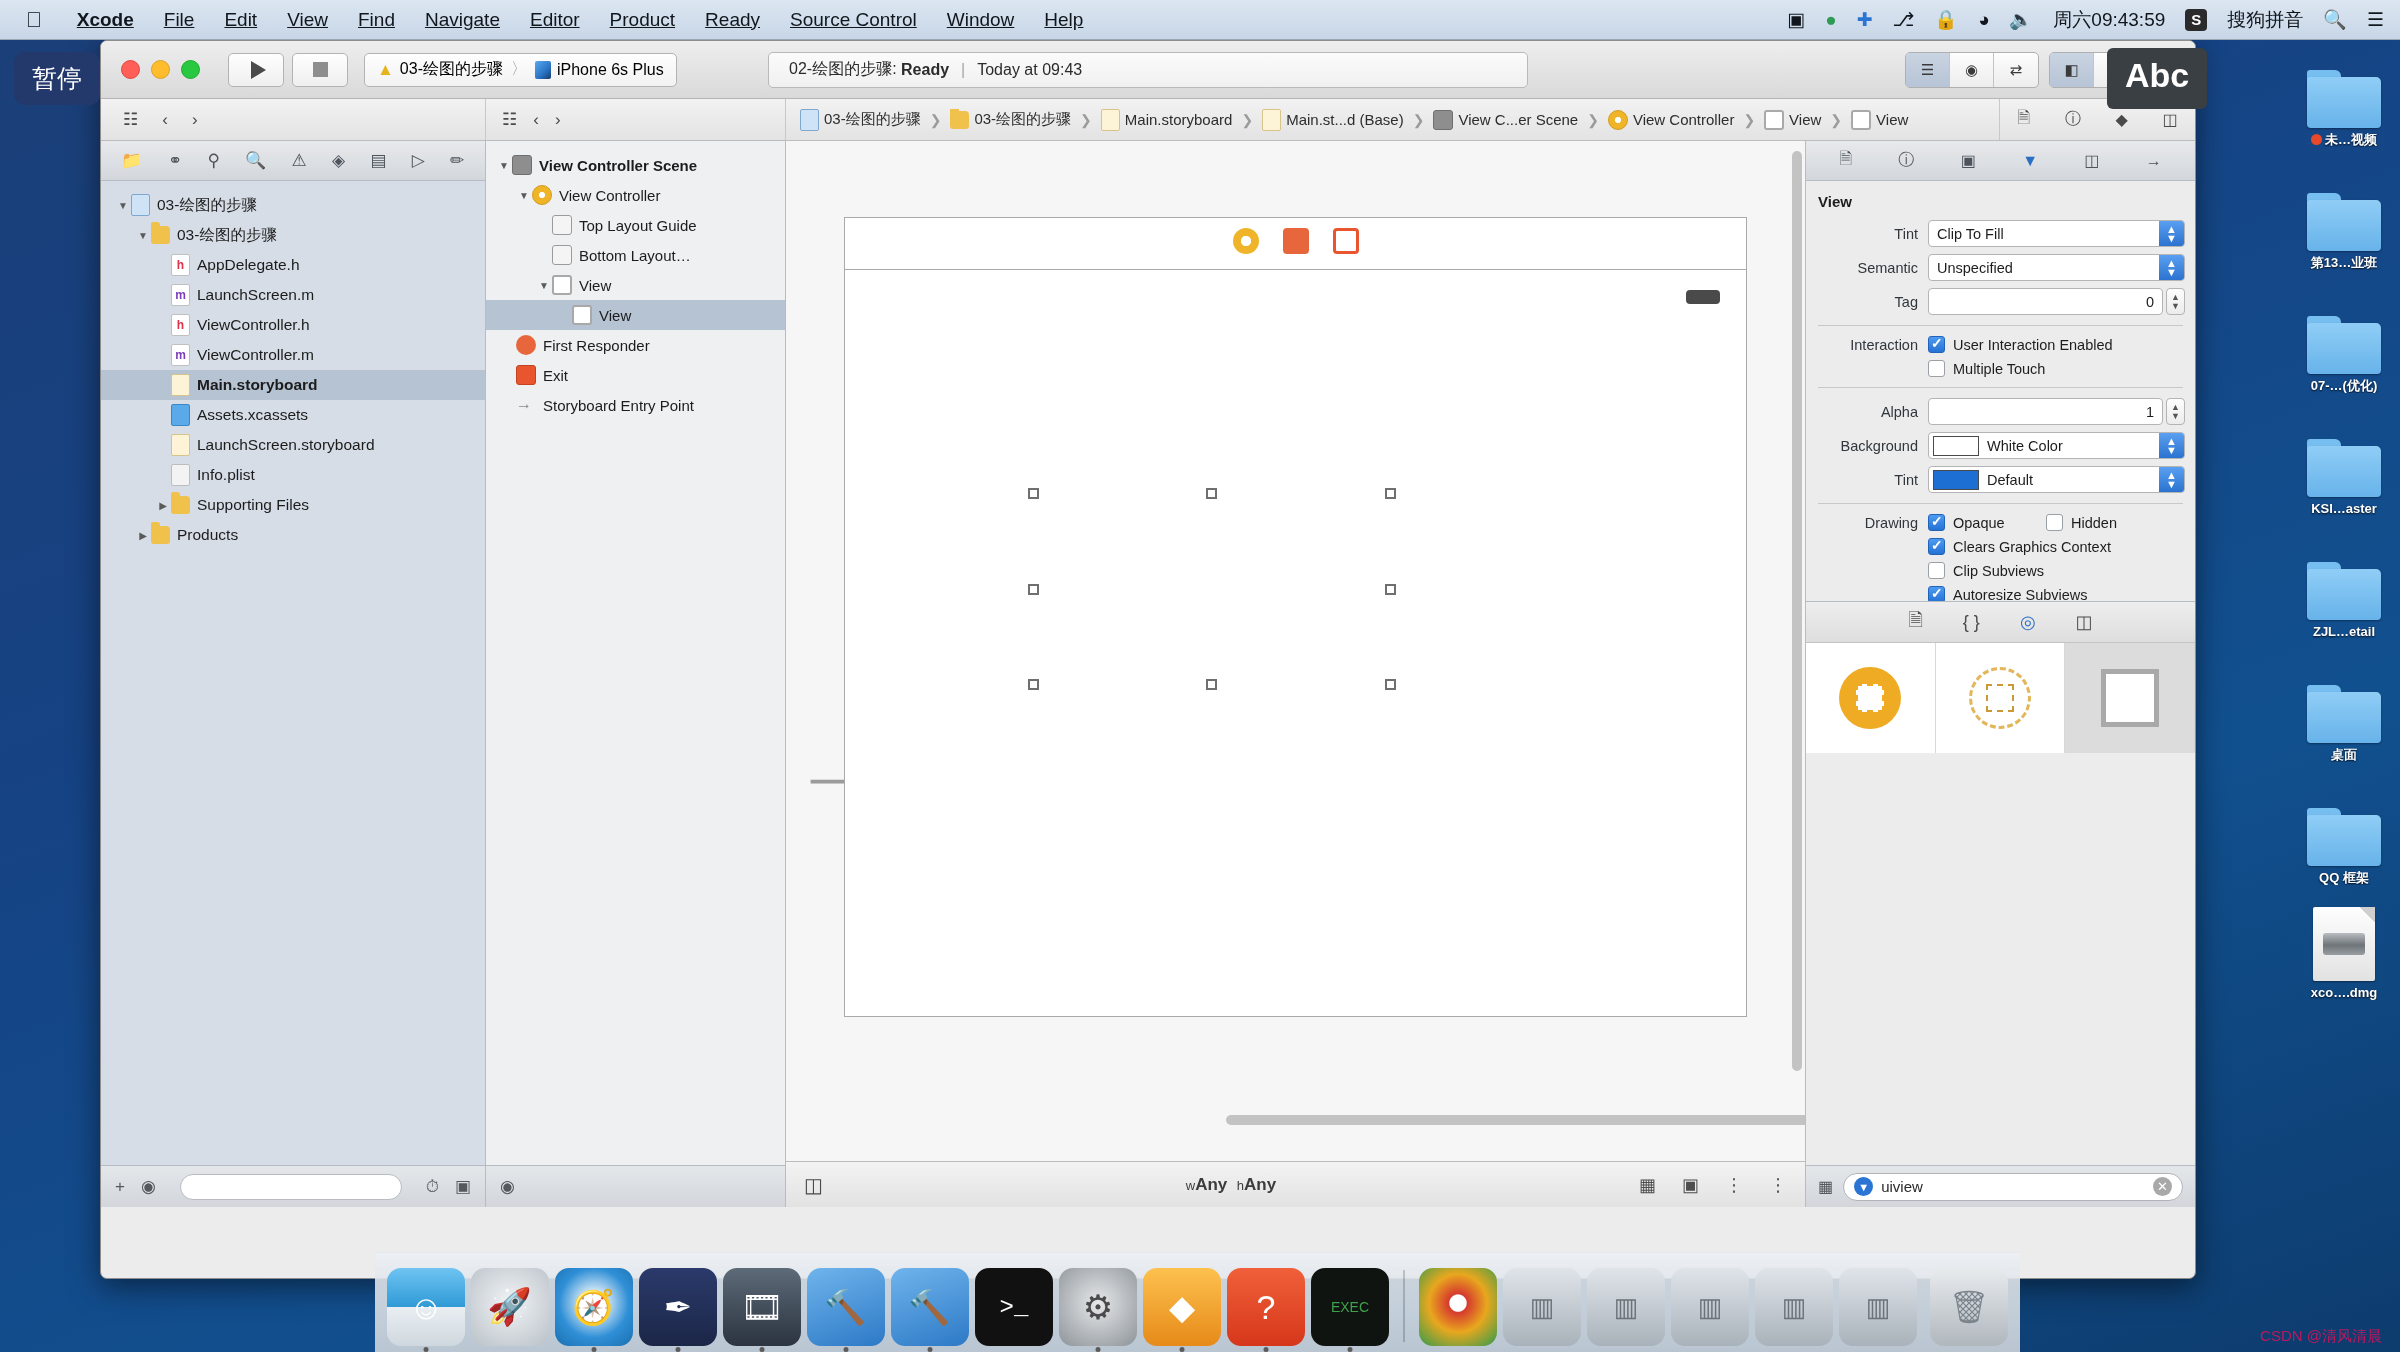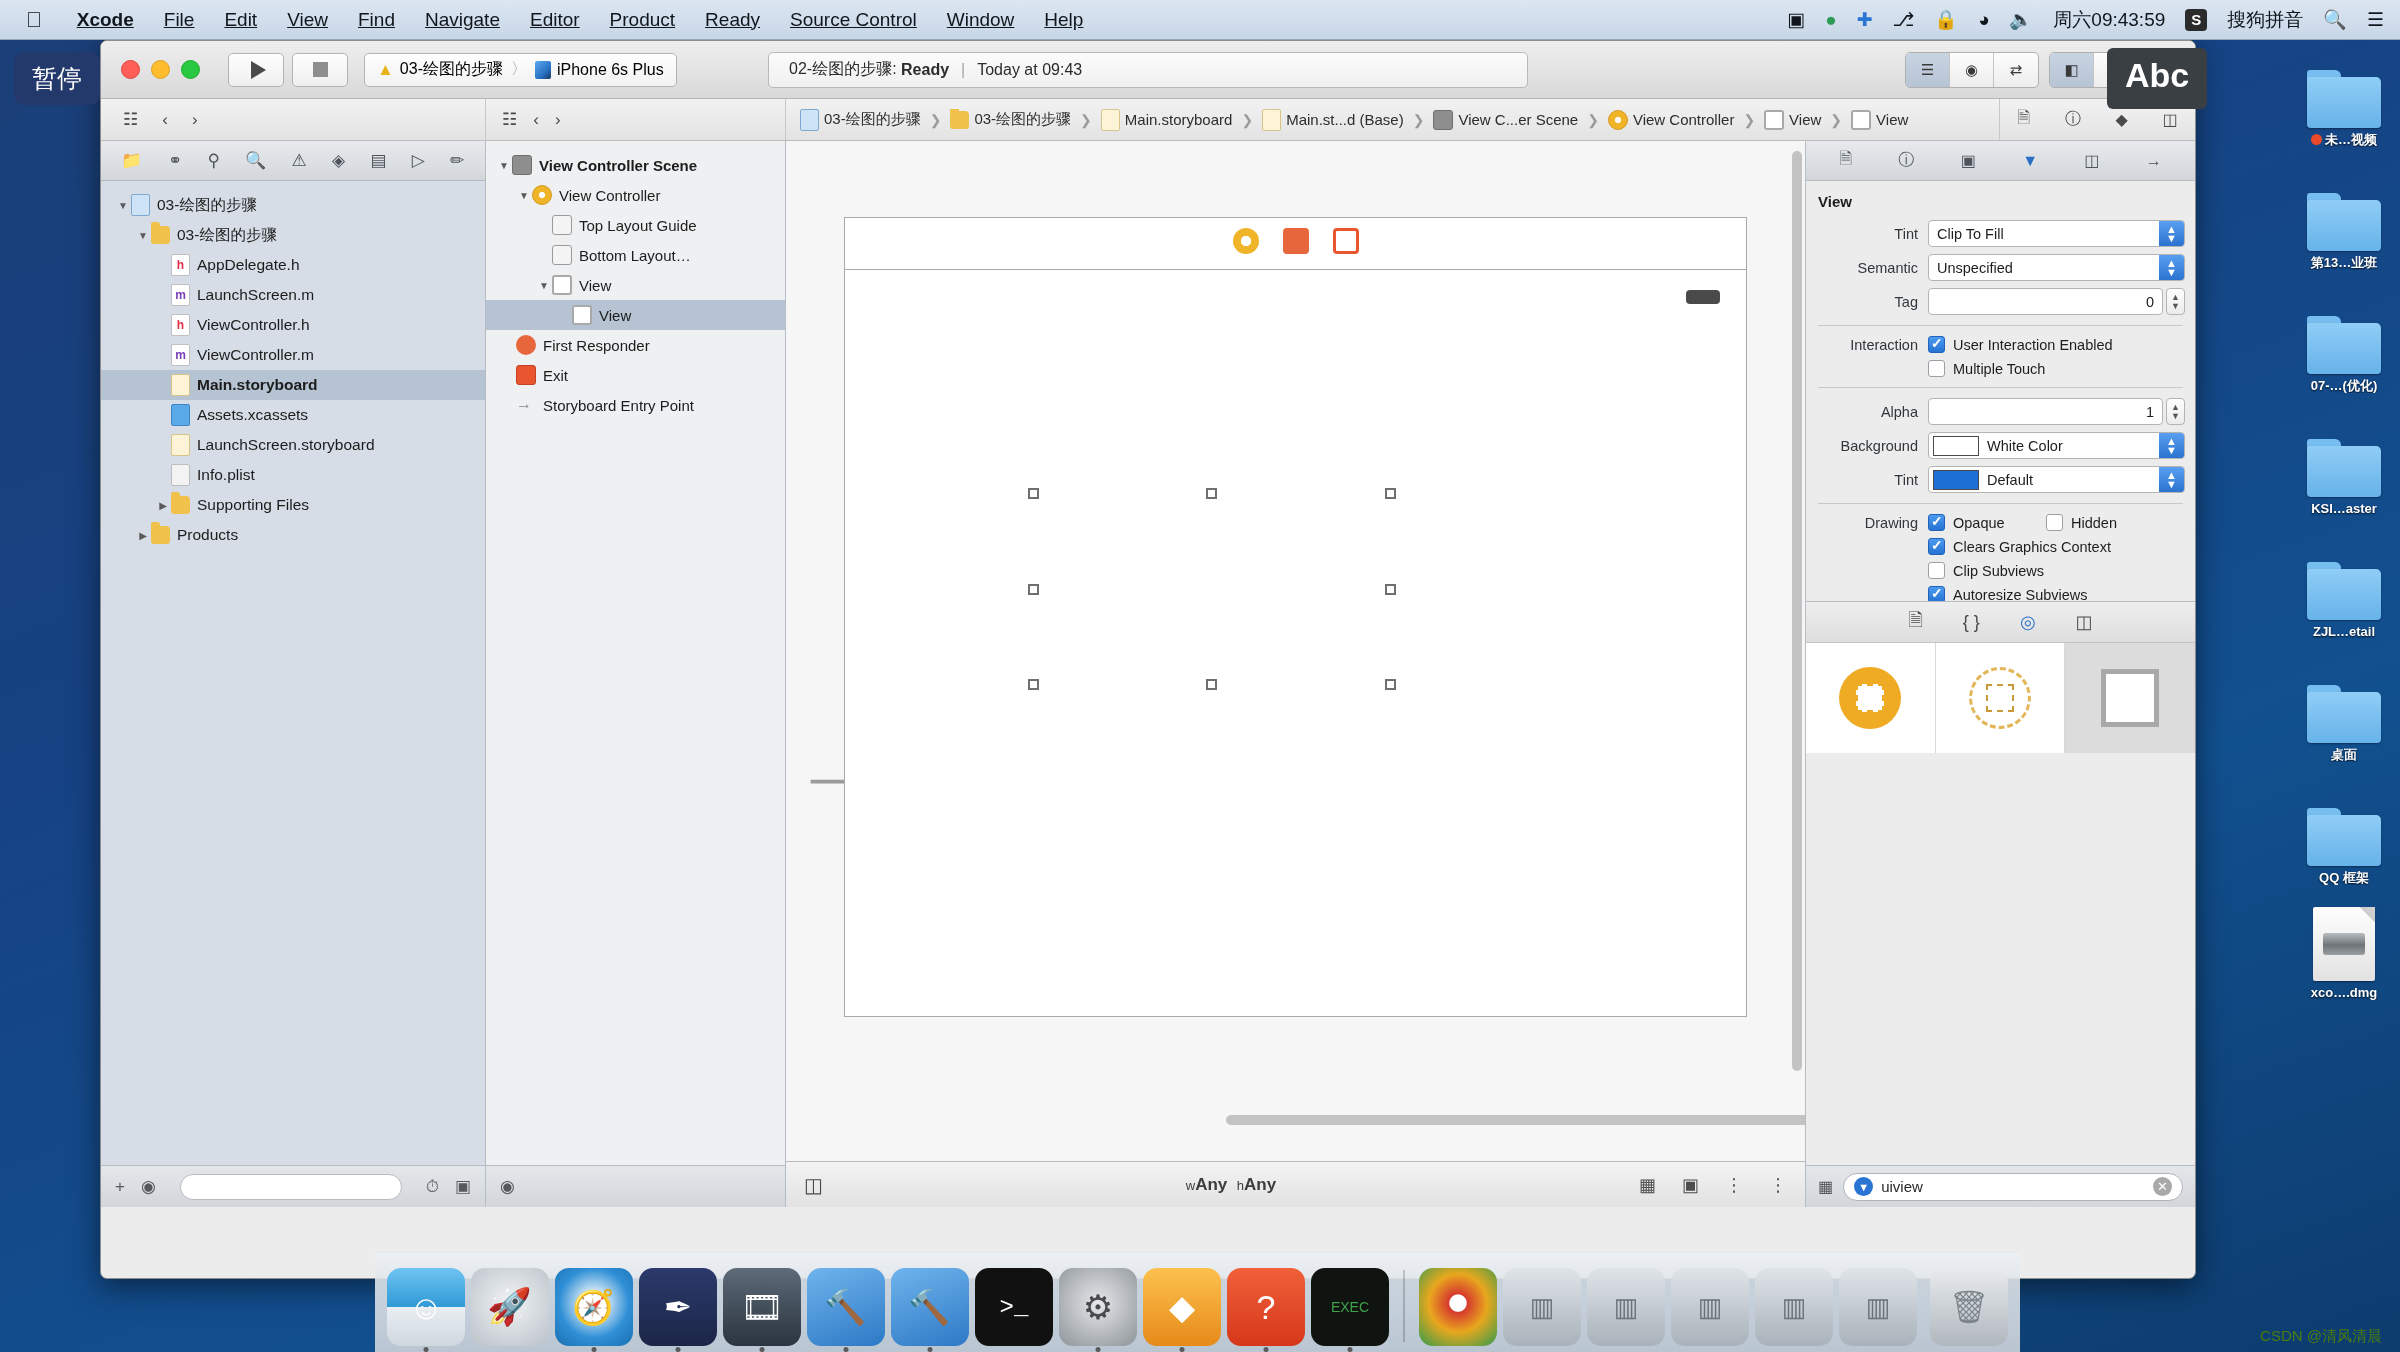--- a/index.html
+++ b/index.html
@@ -323,21 +323,21 @@
   .dk.sketch { background: linear-gradient(180deg,#fdc14e,#e68a19); }
   .dk.pp { background: linear-gradient(180deg,#f0603a,#d6371a); }
   .dk.exec { background:#101410; }
   .dk.chrome { background: radial-gradient(circle at 50% 45%,#fff 14%, #d63a2e 16%, #e8a71e 50%, #2f9b4e 100%); }
   .dk.win { background: linear-gradient(180deg,#dfe4e9,#a9b2ba); }
   .dk.trash { background: linear-gradient(180deg,#e8ebee,#b0b7bd); }
   .dk-glyph { position:absolute; inset:0; display:flex;align-items:center;justify-content:center;
               font-size:34px; color:#fff; }
 
   
-  #watermark { position:absolute; right: 18px; bottom: 6px; color:#4d7c0f; font-size: 15px; z-index: 90;}
+  #watermark { position:absolute; right: 18px; bottom: 6px; color:#be185d; font-size: 15px; z-index: 90;}
 </style>
 </head>
 <body>
 
 <div id="desktop-icons">
 
   <div class="desk-col" style="left:118px; top:30px;">
     <div class="desk-item">
       <div class="folder-ico"></div>
       <div class="desk-label"><span class="rec-dot"></span><span>未…视频</span></div>

